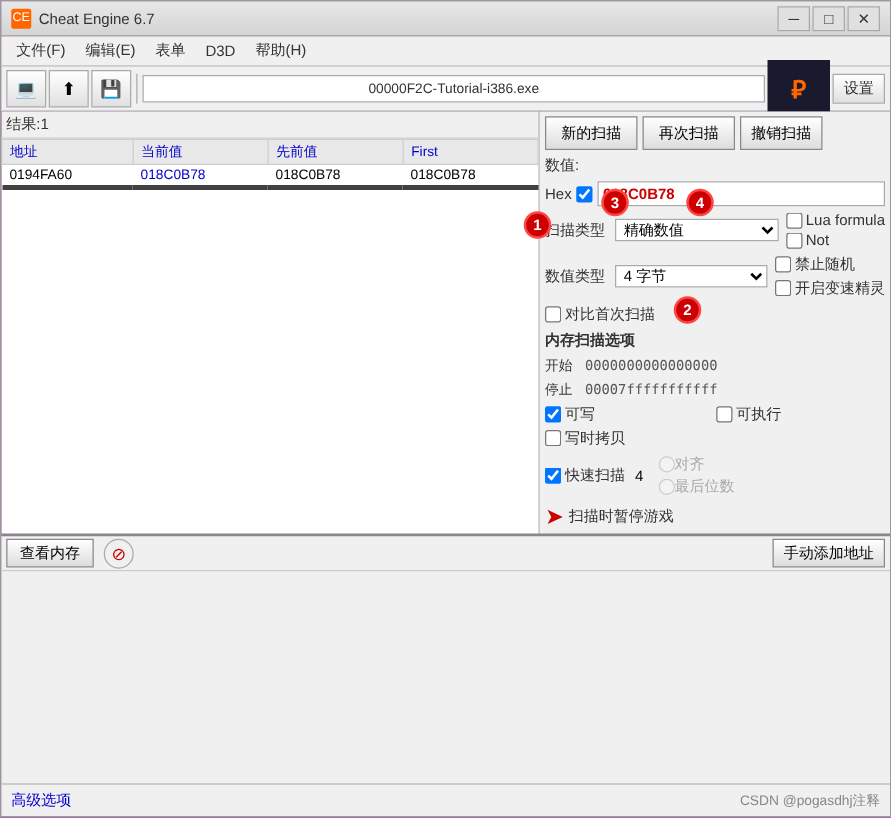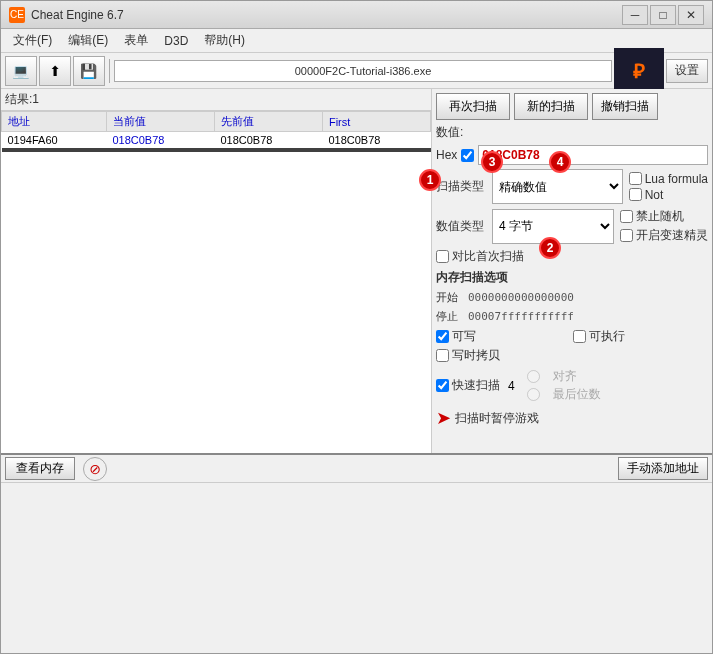--- a/index.html
+++ b/index.html
@@ -227,21 +227,21 @@
       gap: 6px;
     }
     .form-label {
       font-size: 12px;
       color: #333;
       white-space: nowrap;
       min-width: 50px;
     }
     .form-select {
       flex: 1;
-      height: 35px;
+      height: 18px;
       border: 1px solid #aaa;
       background: #fff;
       font-size: 12px;
       padding: 0 2px;
     }
     .checkbox-label {
       display: flex;
       align-items: center;
       gap: 3px;
       font-size: 12px;
@@ -290,21 +290,21 @@
       gap: 4px;
     }
     .radio-group {
       display: flex;
       flex-direction: column;
       gap: 1px;
     }
     .radio-label {
       display: flex;
       align-items: center;
-      gap: 13px;
+      gap: 0;
       font-size: 12px;
       color: #aaa;
     }
     .pause-row {
       display: flex;
       align-items: center;
       gap: 4px;
     }
     .bottom-area {
       height: 200px;
@@ -462,22 +462,22 @@
               <td>018C0B78</td>
             </tr>
           </tbody>
         </table>
       </div>
     </div>
 
     <div class="right-panel">
 
       <div class="scan-buttons">
+        <button class="scan-btn">新的扫描</button>
         <button class="scan-btn">再次扫描</button>
-        <button class="scan-btn">新的扫描</button>
         <button class="scan-btn-cancel">撤销扫描</button>
       </div>
 
       <div class="value-row">
         <span class="value-label">数值:</span>
       </div>
       <div class="value-row">
         <span class="value-label">Hex</span>
         <input type="checkbox" class="hex-checkbox" checked="" style="">
         <input type="text" class="value-input" value="018C0B78" style="">
@@ -587,13 +587,17 @@
   </div>
 
   <div class="bottom-area">
     <div class="bottom-toolbar">
       <button class="bottom-btn">查看内存</button>
       <div class="bottom-icon">⊘</div>
       <button class="manual-add">手动添加地址</button>
     </div>
   </div>
 
+  <div class="bottom-footer">
+    <span class="footer-label">高级选项</span>
+    <span class="footer-right">CSDN @pogasdhj注释</span>
+  </div>
 </div>
 
 </body></html>

